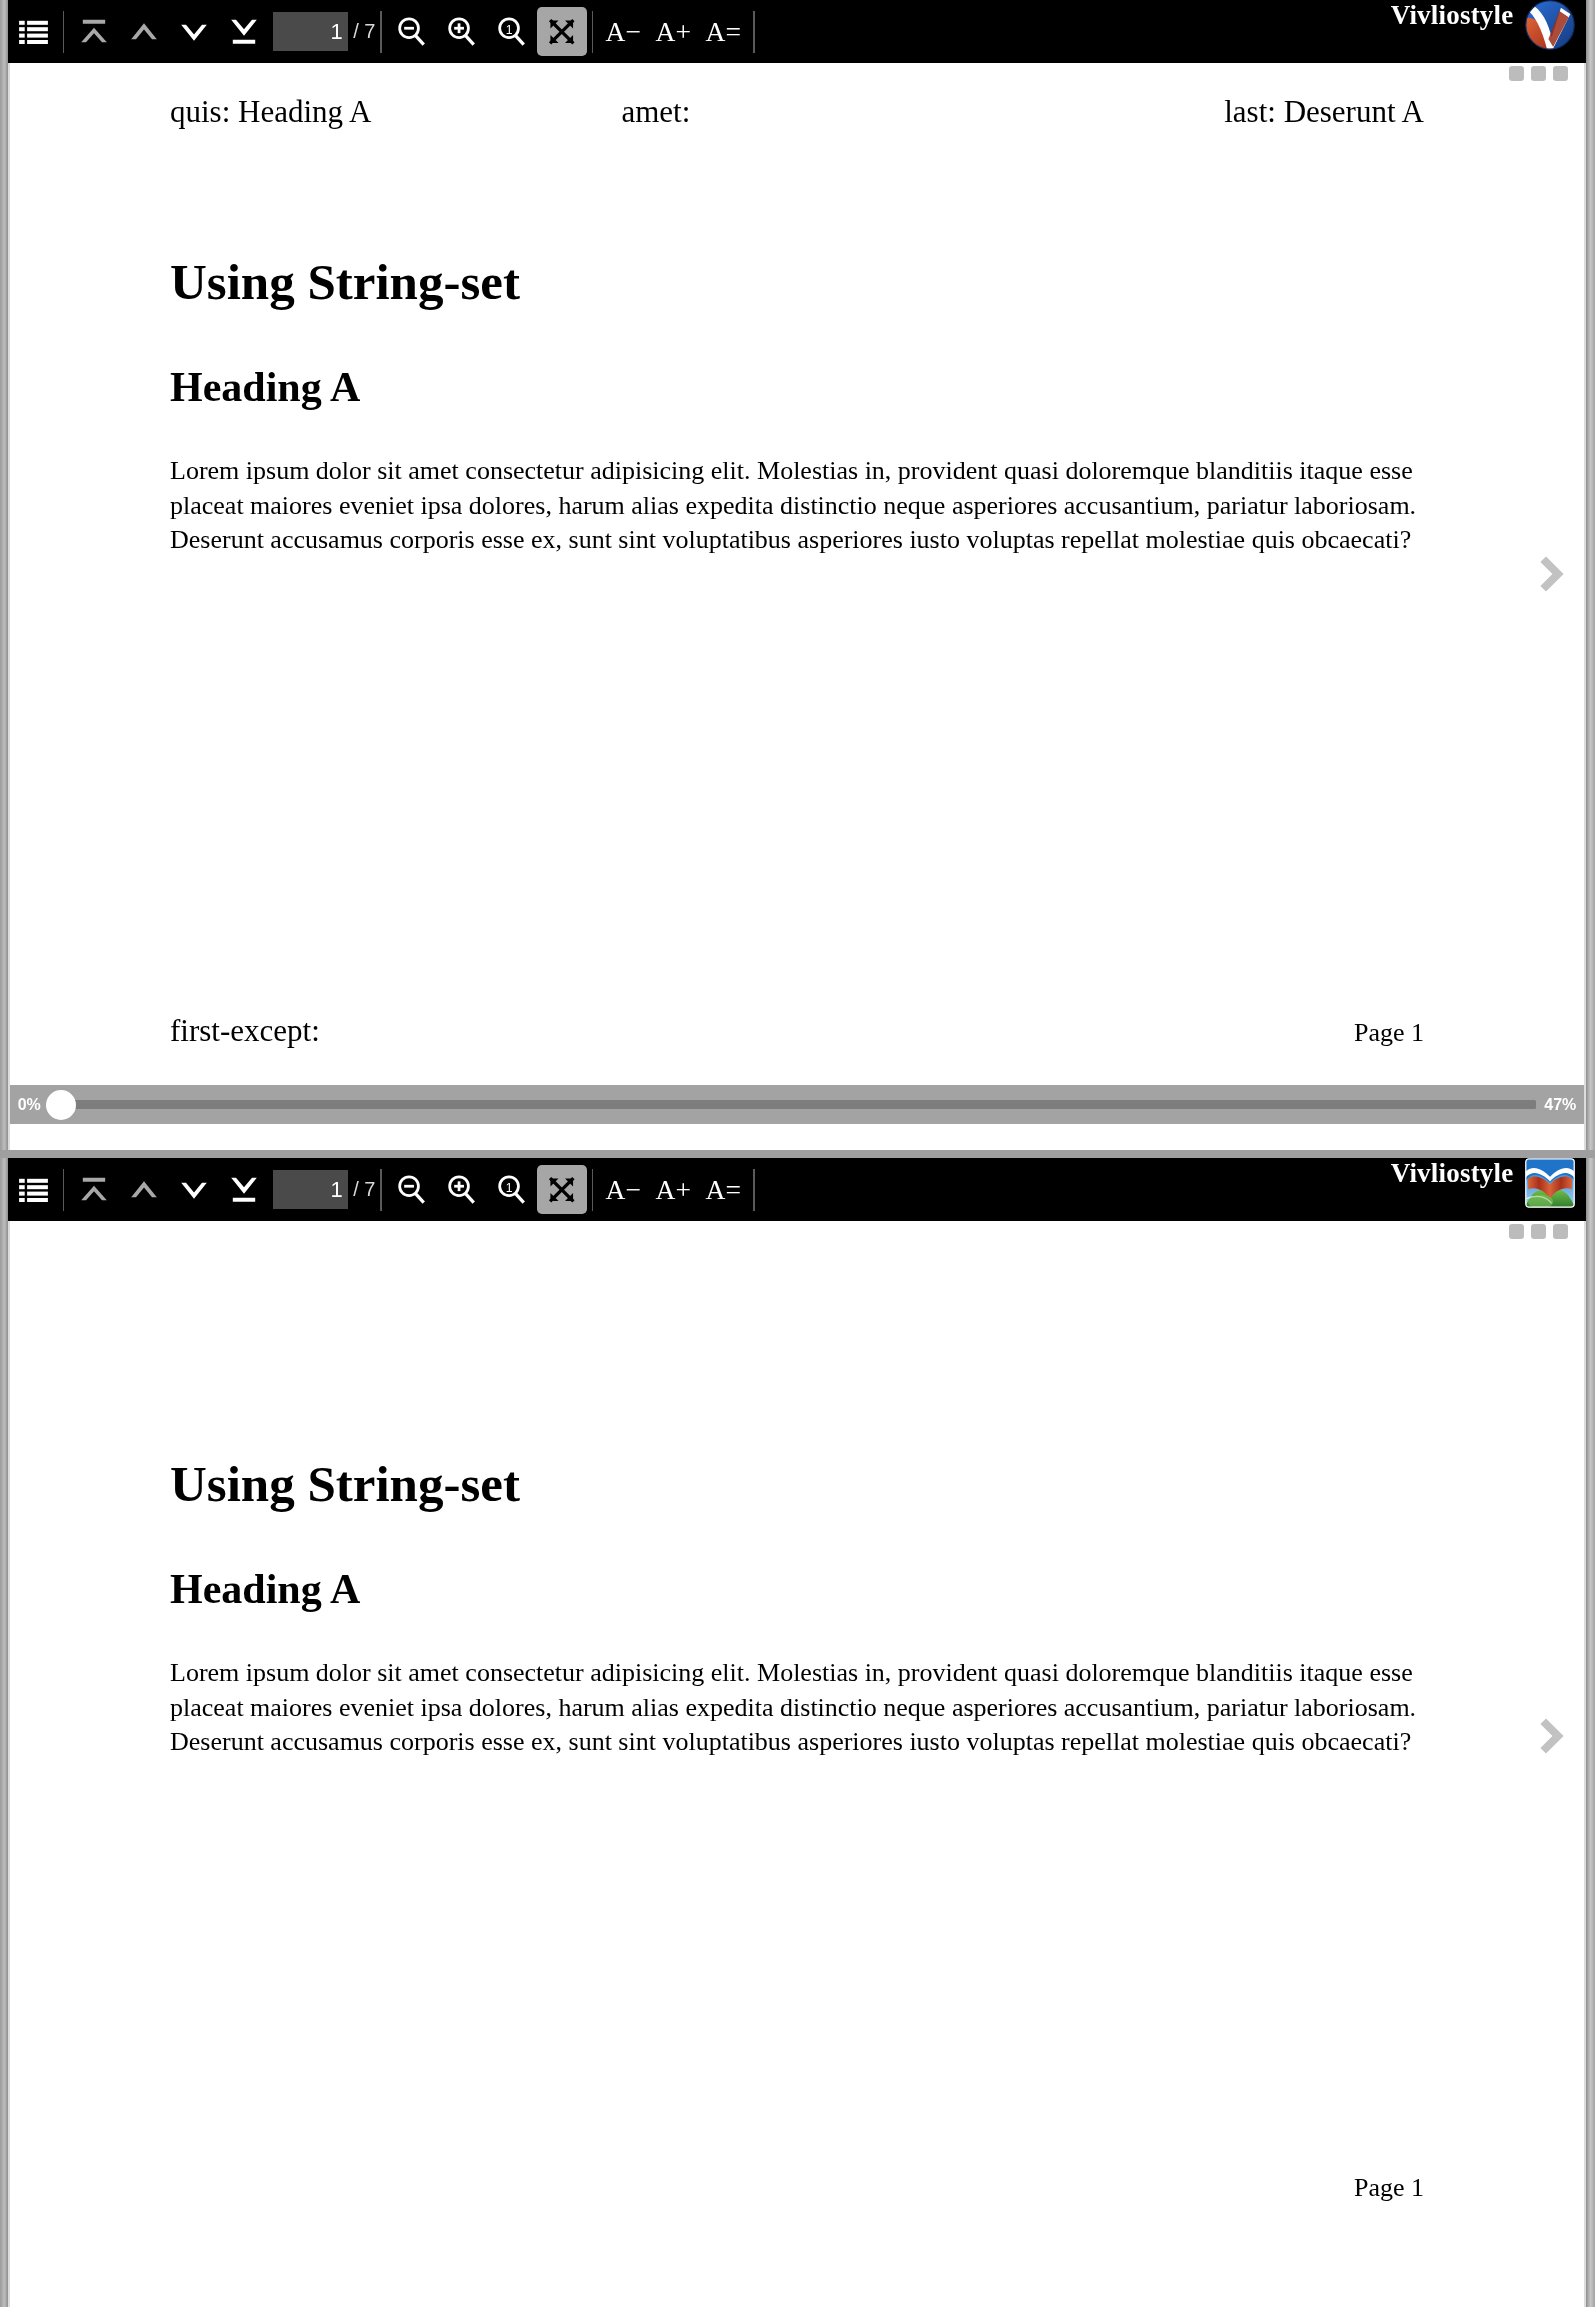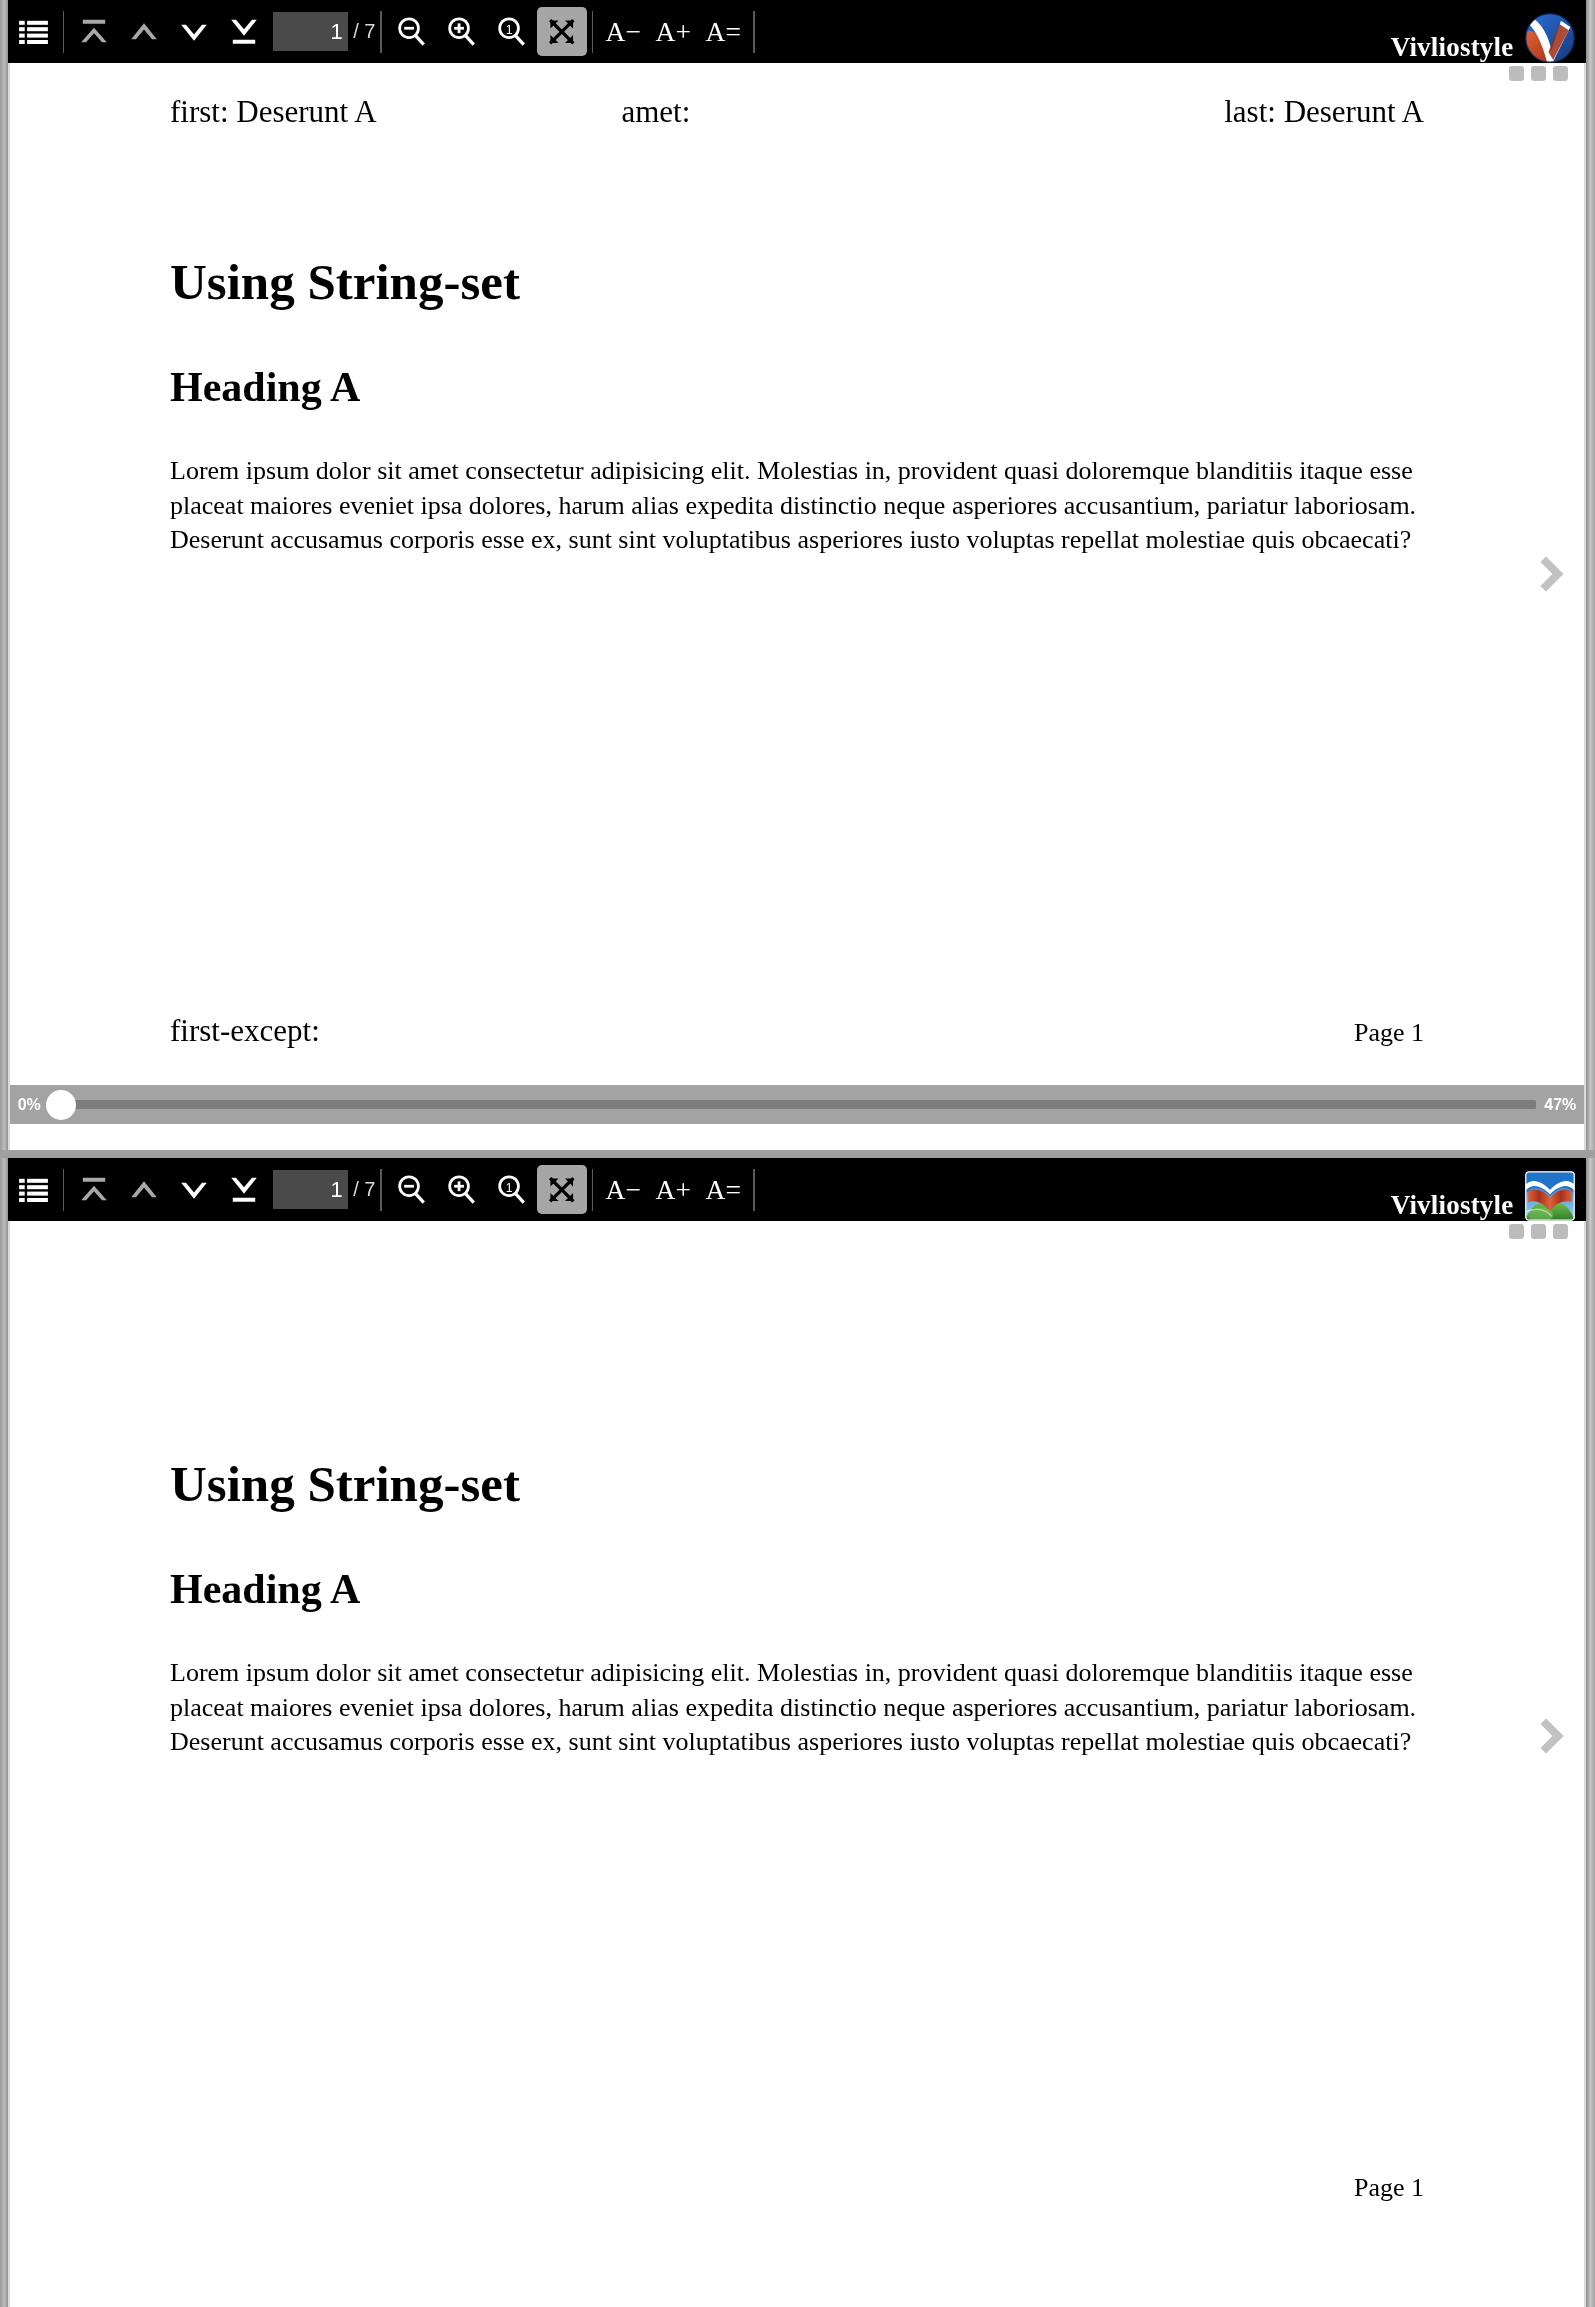--- a/index.html
+++ b/index.html
@@ -113,21 +113,21 @@
     white-space: nowrap;
   }
 
   
   .brand {
     position: absolute;
     right: 11.3px;
     top: 0;
     height: 63px;
     display: flex;
-    align-items: flex-end;
+    align-items: flex-start;
     gap: 11.3px;
   }
   .brand-name {
     font-family: "Liberation Serif", serif;
     font-size: 27px;
     font-weight: 700;
     color: #ffffff;
     letter-spacing: 0.2px;
   }
   .brand-logo { width: 50px; height: 50px; display:block; }
@@ -436,21 +436,21 @@
       <i></i>
     </div>
 
     <div class="viewer-edge-left"></div>
     <div class="viewer-edge-right"></div>
 
     <div class="page-area">
       <div class="page-sheet">
 
         <div class="running-head">
-          <span class="rh-first">first: Deserunt A</span>
+          <span class="rh-first">quis: Heading A</span>
           <span class="rh-start">amet:</span>
           <span class="rh-last">last: Deserunt A</span>
         </div>
 
         <h1 class="doc-title">Using String-set</h1>
         <h2 class="doc-h2">Heading A</h2>
         <p class="doc-para">Lorem ipsum dolor sit amet consectetur adipisicing elit. Molestias in, provident quasi doloremque blanditiis itaque esse placeat maiores eveniet ipsa dolores, harum alias expedita distinctio neque asperiores accusantium, pariatur laboriosam. Deserunt accusamus corporis esse ex, sunt sint voluptatibus asperiores iusto voluptas repellat molestiae quis obcaecati?</p>
 
         <div class="running-foot">
           <span>first-except:</span>

